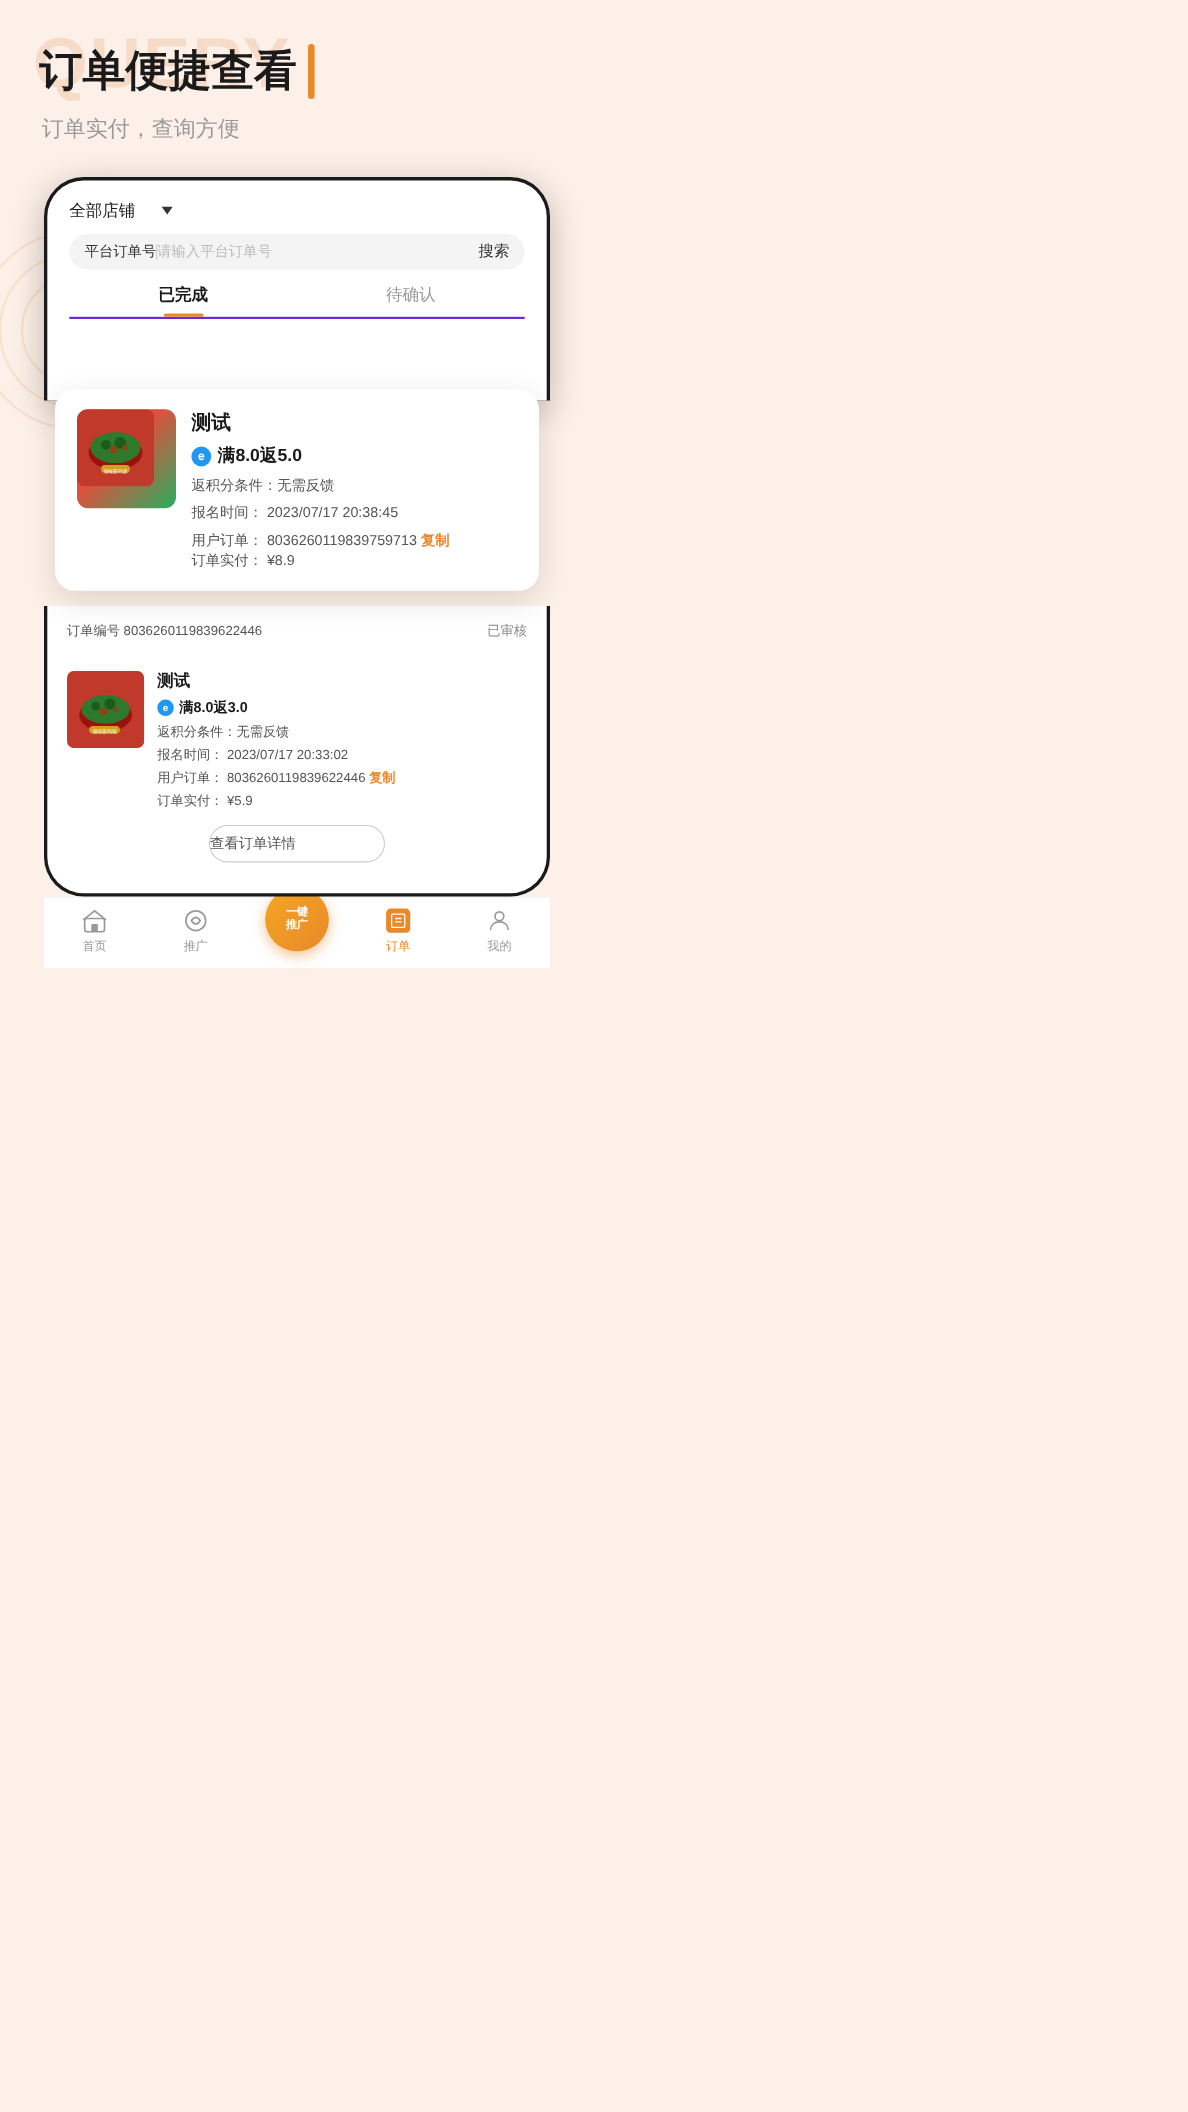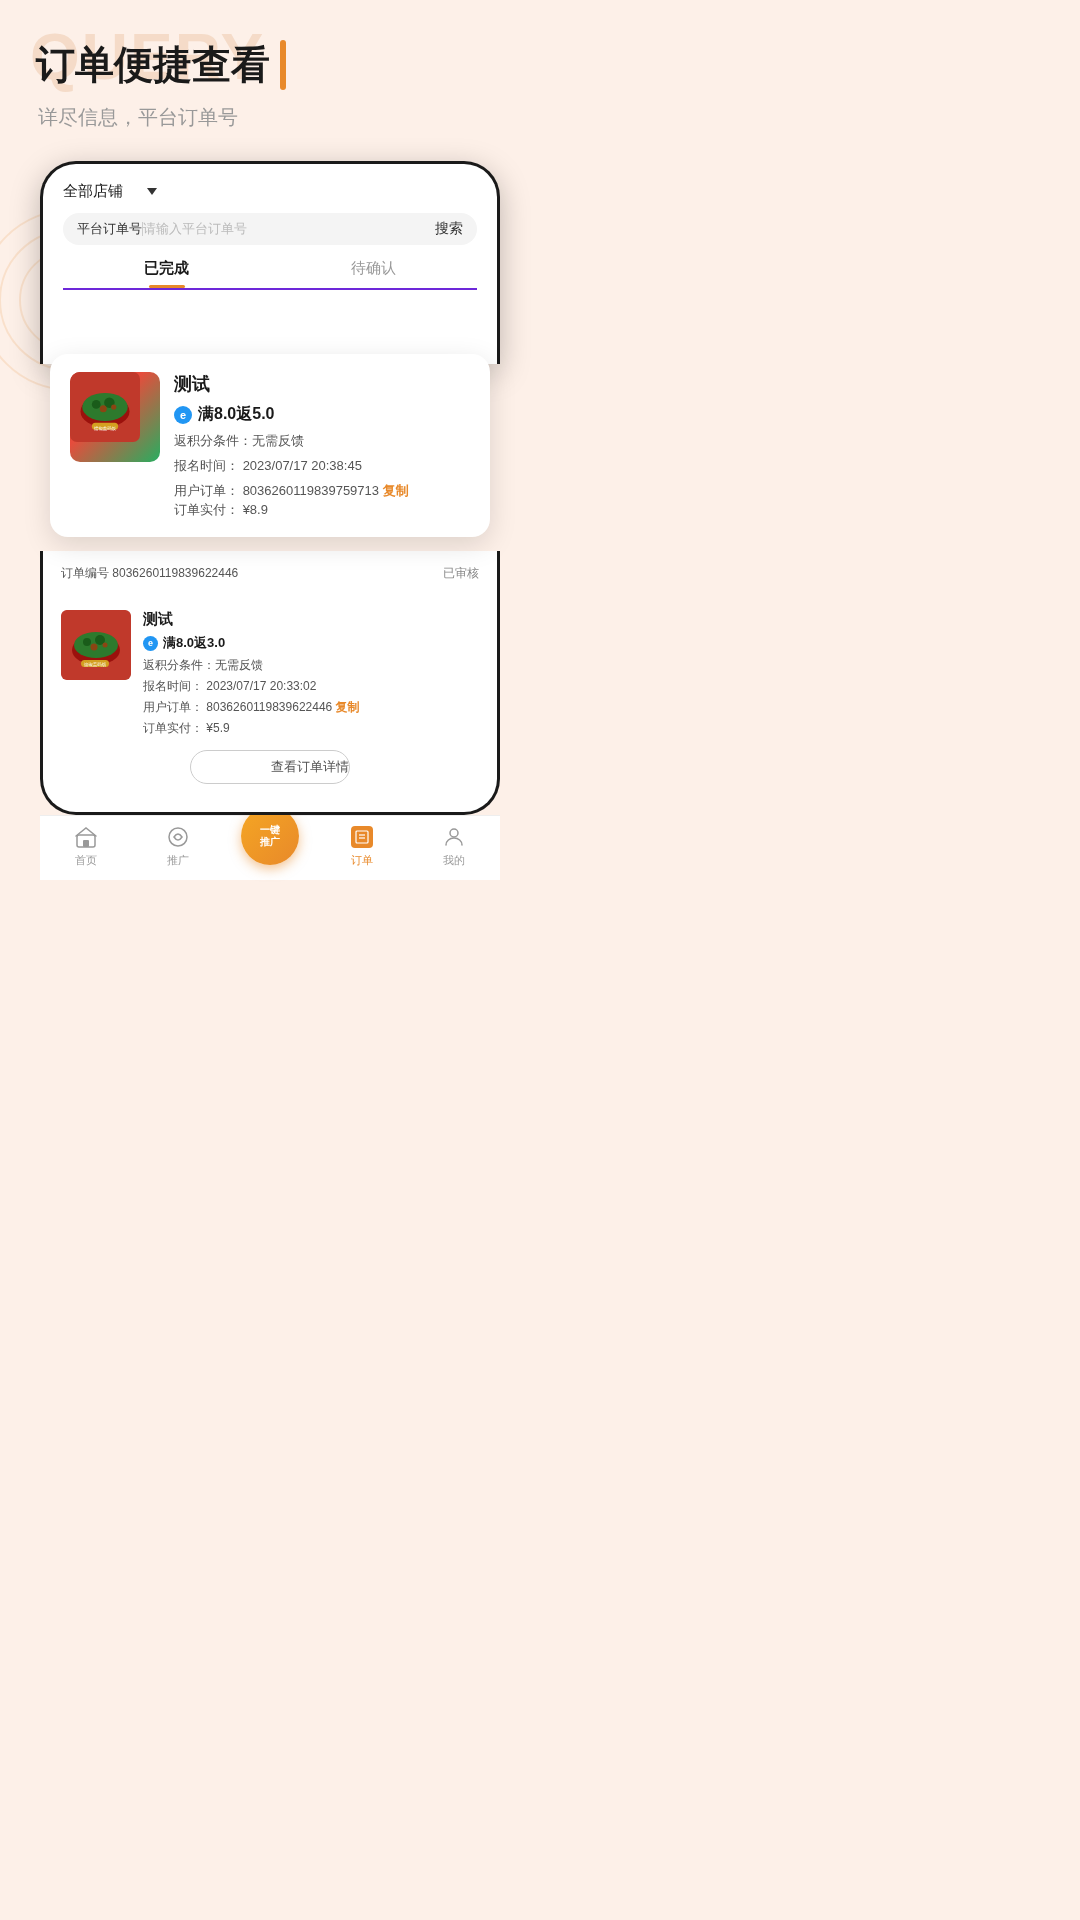--- a/index.html
+++ b/index.html
@@ -296,21 +296,21 @@
     }
     .cashback-text-sm { font-size: 13px; font-weight: 600; color: #1a1a1a; }
     .detail-row-sm {
       font-size: 12px; color: #555; margin-bottom: 3px; line-height: 1.5;
     }
     .copy-btn-sm { color: #e8892a; font-size: 12px; font-weight: 600; }
     .view-detail-btn {
       display: block;
       margin: 8px auto 0;
       width: 160px;
-      text-align: right;
+      text-align: left;
       border: 1px solid #ccc;
       border-radius: 20px;
       padding: 7px 0;
       font-size: 13px;
       color: #555;
       background: #fff;
     }
 
     
     .bottom-nav {
@@ -394,21 +394,21 @@
     <circle cx="100" cy="100" r="70" fill="none" stroke="#e8892a" stroke-width="2"></circle>
     <circle cx="100" cy="100" r="50" fill="none" stroke="#e8892a" stroke-width="2"></circle>
   </svg>
 
   <div class="header">
     <div class="header-bg-text">QUERY</div>
     <div class="header-title">
       <span>订单便捷查看</span>
       <span class="header-title-bar"></span>
     </div>
-    <div class="header-subtitle">详尽信息，平台订单号</div>
+    <div class="header-subtitle">订单实付，查询方便</div>
   </div>
 
   <div class="phone-container">
 
     <div class="phone-top">
       <div class="phone-top-inner">
 
         <div class="phone-store-row">
           <span class="phone-store-label">全部店铺</span>
           <span class="chevron-down"></span>

